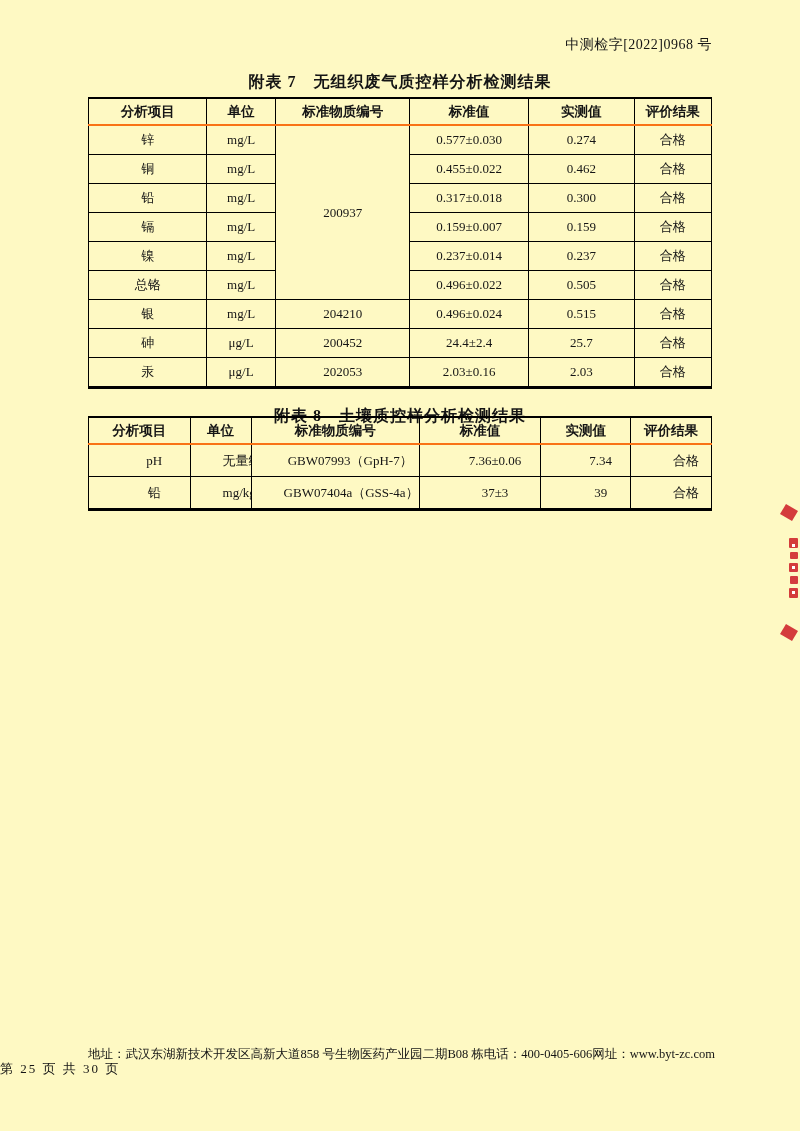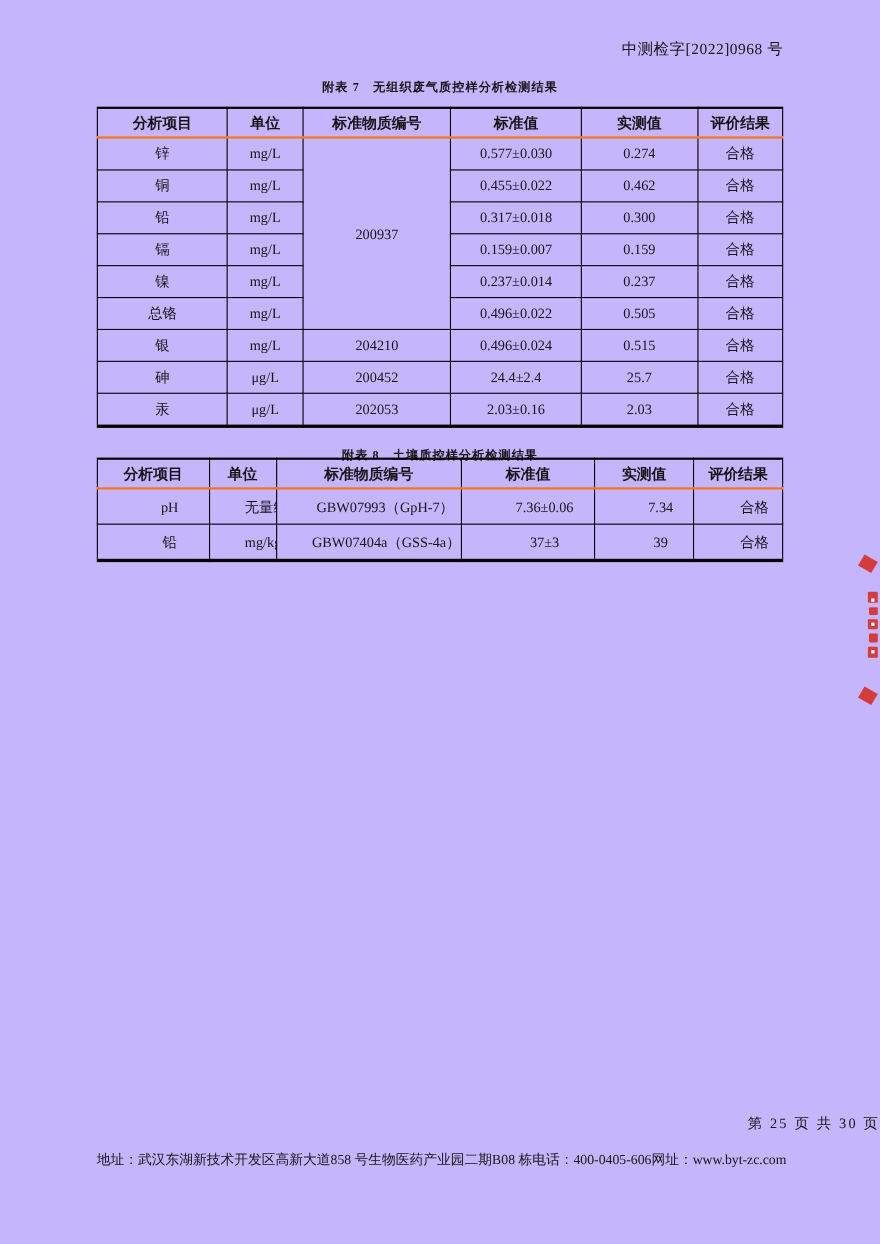--- a/index.html
+++ b/index.html
@@ -1,30 +1,30 @@
 <!DOCTYPE html>
 <html><head>
 <meta charset="utf-8">
 <style>
   html,body { margin:0; padding:0; background:#ffffff; }
   .page {
     position:relative;
     width:800px; height:1131px;
-    background:#c4b5fd;
+    background:#fef9c3;
     font-family:"Liberation Serif","DejaVu Serif",serif;
     color:#151515;
     overflow:hidden;
   }
   .doc-number {
     position:absolute; top:36px; left:88px; width:624px;
     text-align:right; font-size:14px; letter-spacing:0.5px;
   }
   .tbl-title {
     position:absolute; left:0; width:800px;
-    text-align:center; font-size:11px; font-weight:bold;
+    text-align:center; font-size:16px; font-weight:bold;
     letter-spacing:1px;
   }
   .title-7 { top:72px; }
   .title-8 { top:391px;margin-top:15px; }
   table.tbl {
     position:absolute; left:88px; width:624px;
     border-collapse:collapse; table-layout:fixed;
     border-top:2px solid #000; border-bottom:3px solid #000;
   }
   .tbl-7 { top:97px; }
@@ -39,22 +39,22 @@
     font-weight:bold; font-size:13.5px;
     height:25px; border-bottom:2px solid #f97316;
   }
   table.tbl-7 tbody td { height:28px; }
   table.tbl-8 tbody td { height:31px;padding-left:32px; }
   .blank-note {
     position:absolute; top:506px; left:0; width:800px;
     text-align:center; font-size:12.5px; color:#222;
   }
   .page-indicator {
-    position:absolute; top:1012px; left:0; width:800px;
-    text-align:right; font-size:13px; letter-spacing:2px;
+    position:absolute; top:1060px; left:0; width:800px;
+    text-align:left; font-size:13px; letter-spacing:2px;
   }
   .footer-line {
     position:absolute; top:1046px; left:88px; width:636px;
     display:flex; 
     font-size:12.5px; white-space:nowrap;
   }
   .stamp {
     position:absolute; top:500px; right:0; width:24px; height:150px;
   }
 </style>

